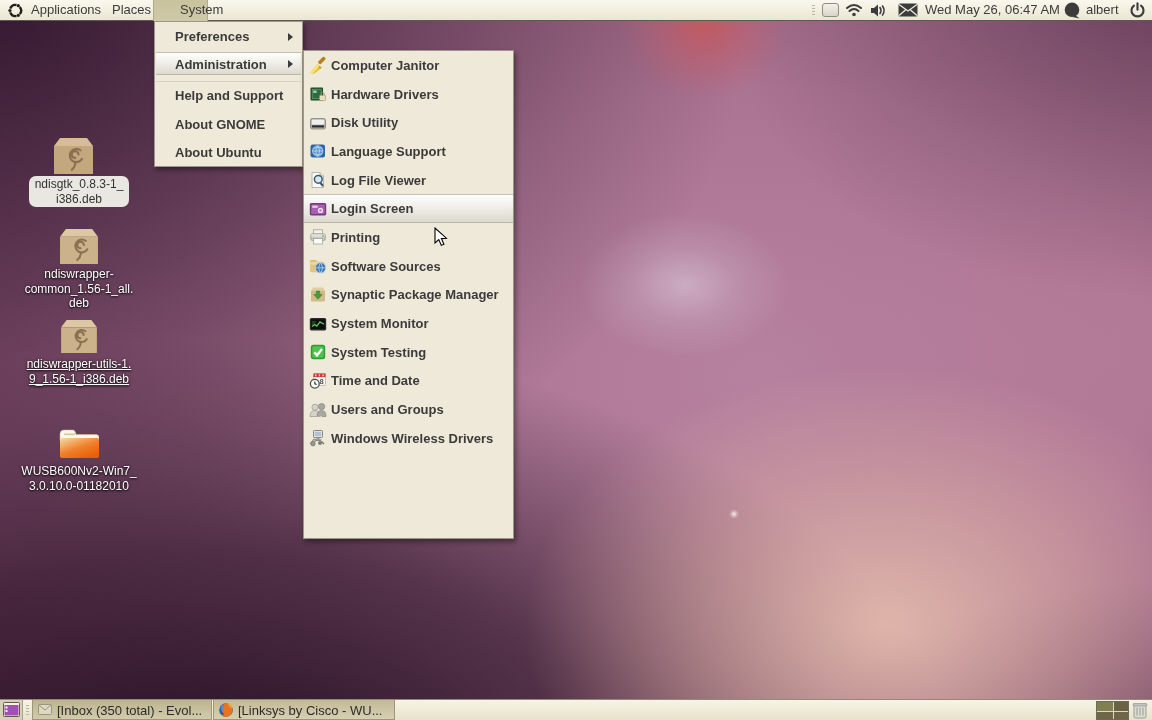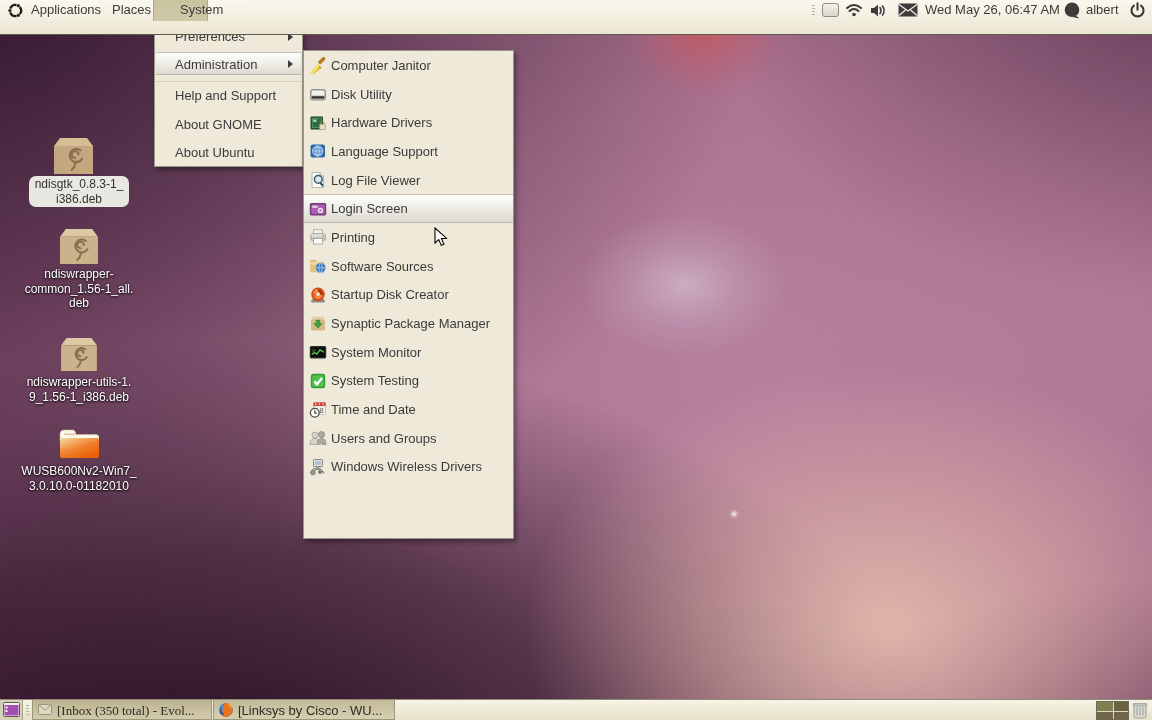--- a/index.html
+++ b/index.html
@@ -17,41 +17,41 @@
       radial-gradient(ellipse 105px 72px at 685px 285px, rgba(228,219,232,0.5) 0%, rgba(214,199,219,0.24) 50%, rgba(200,185,205,0) 100%),
       radial-gradient(ellipse 360px 260px at 885px 625px, rgba(240,203,178,0.75) 0%, rgba(230,188,168,0.4) 55%, rgba(215,165,155,0) 100%),
       radial-gradient(ellipse 750px 560px at 0px 0px, rgba(22,6,26,0.7) 0%, rgba(38,16,38,0.42) 50%, rgba(50,25,50,0) 100%),
       radial-gradient(ellipse 430px 300px at 1152px 0px, rgba(48,22,46,0.42) 0%, rgba(60,32,55,0) 100%),
       radial-gradient(ellipse 740px 460px at 220px 800px, rgba(18,2,18,0.85) 0%, rgba(22,5,22,0.55) 55%, rgba(30,10,28,0) 100%),
       radial-gradient(ellipse 340px 180px at 1152px 760px, rgba(40,16,38,0.4) 0%, rgba(40,16,38,0) 100%),
       radial-gradient(ellipse 300px 420px at 1152px 340px, rgba(215,150,175,0.2) 0%, rgba(215,150,175,0) 100%),
       radial-gradient(ellipse 950px 720px at 66% 52%, #b6819f 0%, #ab7492 40%, #925d7c 70%, #784263 100%);
   }
   .panel-top {
-    position:absolute; left:0; top:0; width:1152px; height:35px;
+    position:absolute; left:0; top:0; width:1152px; height:21px;
     background:linear-gradient(#faf8ee, #ebe6d2);
     border-bottom:1px solid #5d5a50;
     color:#3c3c3c; font-size:13px;
   }
   .pmenu { position:absolute; top:0; height:20px; line-height:20px; }
   .sysbtn {
     position:absolute; left:153px; top:0; width:55px; height:21px;
     background:linear-gradient(#c9c29e,#d0c9a8); border-left:1px solid #b2ab89; border-right:1px solid #b2ab89;
   }
   .panel-bottom {
     position:absolute; left:0; top:699px; width:1152px; height:21px;
     background:linear-gradient(#f7f4e6, #e7e2cb);
     border-top:1px solid #8f8a79;
     color:#2e2c28; font-size:13px;
   }
   .menu {
     position:absolute; background:#eee9d8;
     border:1px solid #9b9786;
     box-shadow:2px 3px 5px rgba(0,0,0,0.4);
-    font-size:13px; color:#3b3b3b;
+    font-size:13px; color:#3b3b3b;font-weight:bold;
   }
   #sysmenu { left:154px; top:21px; width:149px; height:146px; }
   #submenu { left:303px; top:50px; width:211px; height:489px; }
   .mi { position:absolute; left:1px; right:1px; line-height:28px; height:28px; padding-left:19px; }
   .mi .arrow { position:absolute; right:8px; top:10px; width:0; height:0;
     border-left:5px solid #3b3b3b; border-top:4px solid transparent; border-bottom:4px solid transparent; }
   .hl {
     background:linear-gradient(#fefefd 0%, #f0efe9 45%, #dddacf 100%);
     border-top:1px solid #c4c1b4; border-bottom:1px solid #bab7aa;
   }
@@ -76,21 +76,21 @@
 
 <div class="deskicon" style="left:14px; top:229px; width:130px;">
   <svg width="38" height="35" viewBox="0 0 39 36" style="display:block;margin:0 auto;">
     <polygon points="6,0 33,0 39,8 0,8" fill="#ddc8a4"></polygon>
     <rect x="0" y="8" width="39" height="28" fill="#cbb28b"></rect>
     <path d="M24.5,16.5 a3.4,3.4 0 1 0 -3.4,3.4 M26.5,12.3 a6.6,6.6 0 1 0 1.6,8.5 M21.2,23.9 q0.5,4.5 -3.5,8" stroke="#8a7050" stroke-width="2.1" fill="none" stroke-linecap="round"></path>
   </svg>
   <div style="margin-top:3px;">ndiswrapper-<br>common_1.56-1_all.<br>deb</div>
 </div>
 
-<div class="deskicon" style="left:19px; top:338px; width:120px;">
+<div class="deskicon" style="left:19px; top:320px; width:120px;text-decoration:underline;">
   <svg width="38" height="33" viewBox="0 0 39 36" style="display:block;margin:0 auto;">
     <polygon points="6,0 33,0 39,8 0,8" fill="#ddc8a4"></polygon>
     <rect x="0" y="8" width="39" height="28" fill="#cbb28b"></rect>
     <path d="M24.5,16.5 a3.4,3.4 0 1 0 -3.4,3.4 M26.5,12.3 a6.6,6.6 0 1 0 1.6,8.5 M21.2,23.9 q0.5,4.5 -3.5,8" stroke="#8a7050" stroke-width="2.1" fill="none" stroke-linecap="round"></path>
   </svg>
   <div style="margin-top:4px;">ndiswrapper-utils-1.<br>9_1.56-1_i386.deb</div>
 </div>
 
 <div class="deskicon" style="left:14px; top:426px; width:130px;">
   <svg width="40" height="33" viewBox="0 0 40 33" style="display:block;margin:0 auto;">
@@ -118,31 +118,31 @@
 </div>
 
 <div class="menu" id="submenu">
   <div class="smi"><svg viewBox="0 0 18 18">
         <rect x="11" y="0.2" width="3.6" height="8.6" rx="1.4" transform="rotate(44 12.8 4.5)" fill="#b5801f"></rect>
         <path d="M1.2,16.9 L8.6,7.9 L12.6,11.8 L4.9,17.7 Z" fill="#e3b92c"></path>
         <path d="M1.2,16.9 q3.8,-4 7.4,-9 l2,2 q-3.4,4.5 -7.4,8 z" fill="#f8e470"></path>
         <path d="M10.6,9.9 l2,1.9 l-1.2,1 l-2,-2" fill="#c9992a"></path>
       </svg>Computer Janitor</div>
   <div class="smi"><svg viewBox="0 0 18 18">
-        <rect x="1.5" y="4.5" width="15" height="10.5" rx="1.8" fill="#b9b9b4" stroke="#77776f" stroke-width="0.7"></rect>
-        <rect x="2.8" y="5.8" width="12.4" height="4.6" rx="1.2" fill="#f0f0ee"></rect>
-        <rect x="2.8" y="11.3" width="12.4" height="2.2" fill="#2e2e2c"></rect>
-      </svg>Disk Utility</div>
-  <div class="smi"><svg viewBox="0 0 18 18">
         <rect x="1.5" y="2.5" width="12.5" height="13" rx="1" fill="#1d4a2a"></rect>
         <rect x="3.2" y="4.2" width="9" height="9.5" fill="#2f6a40" stroke="#67a578" stroke-width="0.7"></rect>
         <rect x="4.2" y="5.5" width="3.4" height="2.4" fill="#a6d0b2"></rect>
         <rect x="10.5" y="10.2" width="6" height="5.4" rx="0.8" fill="#e8dfc0" stroke="#9a8f63" stroke-width="0.6"></rect>
         <path d="M11.9,10.2 v-1.1 a1.6,1.6 0 0 1 3.2,0 v1.1" stroke="#9a8f63" stroke-width="0.9" fill="none"></path>
       </svg>Hardware Drivers</div>
+  <div class="smi"><svg viewBox="0 0 18 18">
+        <rect x="1.5" y="4.5" width="15" height="10.5" rx="1.8" fill="#b9b9b4" stroke="#77776f" stroke-width="0.7"></rect>
+        <rect x="2.8" y="5.8" width="12.4" height="4.6" rx="1.2" fill="#f0f0ee"></rect>
+        <rect x="2.8" y="11.3" width="12.4" height="2.2" fill="#2e2e2c"></rect>
+      </svg>Disk Utility</div>
   <div class="smi"><svg viewBox="0 0 18 18">
         <rect x="1.5" y="2.5" width="14.5" height="13" rx="2.2" fill="#2f66a8"></rect>
         <circle cx="8.7" cy="9" r="5.2" fill="#5b93cc"></circle>
         <path d="M8.7,3.8 a5.2,5.2 0 0 1 0,10.4 M8.7,3.8 a5.2,5.2 0 0 0 0,10.4 M3.5,9 h10.4 M8.7,3.8 q-3.6,5.2 0,10.4 M8.7,3.8 q3.6,5.2 0,10.4 M4.4,6.4 q4.4,-2.1 8.7,0 M4.4,11.6 q4.4,2.1 8.7,0" stroke="#cfe2f4" stroke-width="0.7" fill="none"></path>
       </svg>Language Support</div>
   <div class="smi"><svg viewBox="0 0 18 18">
         <path d="M3,1.5 h8 l3.5,3.5 v11.5 h-11.5 z" fill="#fbfbf8" stroke="#a8a8a0" stroke-width="0.8"></path>
         <path d="M11,1.5 v3.5 h3.5" fill="#e0e0d8" stroke="#a8a8a0" stroke-width="0.8"></path>
         <circle cx="9.3" cy="8.3" r="3.9" fill="rgba(195,215,228,0.55)" stroke="#3a5a74" stroke-width="1.5"></circle>
         <rect x="11.6" y="11" width="2.2" height="4.8" rx="1" transform="rotate(-42 12.7 13.4)" fill="#3a5a74"></rect>
@@ -161,28 +161,20 @@
         <rect x="4.5" y="10.6" width="9" height="5.4" fill="#fbfbf8" stroke="#9a9a92" stroke-width="0.7"></rect>
         <circle cx="14" cy="7.9" r="0.9" fill="#79b93c"></circle>
       </svg>Printing</div>
   <div class="smi"><svg viewBox="0 0 18 18">
         <path d="M1,4.5 q0,-1.6 1.6,-1.6 l3.8,0 q1,0 1.5,1 l0.5,1 l-7.4,0 z" fill="#d9b86e"></path>
         <rect x="1" y="4.8" width="14.6" height="10.4" rx="1.5" fill="#e3c47e"></rect>
         <rect x="1" y="4.8" width="14.6" height="3" rx="1.5" fill="#eed79c"></rect>
         <circle cx="11.6" cy="10.8" r="5.2" fill="#3f76b8"></circle>
         <path d="M11.6,5.6 a5.2,5.2 0 0 1 0,10.4 M11.6,5.6 a5.2,5.2 0 0 0 0,10.4 M6.4,10.8 h10.4 M11.6,5.6 q-3.6,5.2 0,10.4 M11.6,5.6 q3.6,5.2 0,10.4" stroke="#bdd7ee" stroke-width="0.8" fill="none"></path>
       </svg>Software Sources</div>
-  <div class="smi"><svg viewBox="0 0 18 18">
-        <path d="M3,13 h12 l1,2.5 q0,1 -1.5,1 h-11 q-1.5,0 -1.5,-1 z" fill="#8e8e88"></path>
-        <circle cx="9" cy="8.2" r="6.7" fill="#d44413"></circle>
-        <circle cx="9" cy="8.2" r="5.1" fill="#f08a3c"></circle>
-        <path d="M9,3.1 a5.1,5.1 0 0 1 4.9,6.5 l-3,-1.1 a2,2 0 0 0 -1.9,-2.7 z" fill="#b03008"></path>
-        <path d="M5.2,11.6 a5.1,5.1 0 0 1 -1.2,-4.5 l3.1,0.9 a2,2 0 0 0 0.6,2.1 z" fill="#e06a20"></path>
-        <circle cx="9" cy="8.2" r="1.7" fill="#f6e3d2"></circle>
-      </svg>Startup Disk Creator</div>
   <div class="smi"><svg viewBox="0 0 18 18">
         <polygon points="4,1.5 14,1.5 16,4.5 2,4.5" fill="#e0cda0"></polygon>
         <rect x="2" y="4.5" width="14" height="11" rx="1" fill="#d3ba84"></rect>
         <polygon points="9,13.2 4.8,8.6 7.3,8.6 7.3,5 10.7,5 10.7,8.6 13.2,8.6" fill="#3f9e3f" stroke="#2d7a2d" stroke-width="0.5"></polygon>
       </svg>Synaptic Package Manager</div>
   <div class="smi"><svg viewBox="0 0 18 18">
         <rect x="0.8" y="3" width="16.4" height="12.4" rx="1.6" fill="#2a2a28"></rect>
         <rect x="2.2" y="4.4" width="13.6" height="9.6" fill="#0c0c0c"></rect>
         <path d="M3,11.5 l2.8,-2 l2,1.6 l3.2,-4.2 l4,2.4" stroke="#58d058" stroke-width="1.3" fill="none"></path>
         <path d="M3,7 h4 M3,9 h3" stroke="#3a8a3a" stroke-width="0.8"></path>
@@ -275,21 +267,21 @@
       <rect x="2.5" y="4.5" width="2" height="2" fill="#fff"></rect>
       <rect x="2.5" y="8" width="2" height="2" fill="#fff"></rect>
     </svg>
   </div>
   <div style="position:absolute;left:26px;top:5px;width:3px;height:11px;background:repeating-linear-gradient(#b9b4a2 0 1px, transparent 1px 3px);"></div>
   <div style="position:absolute;left:32px;top:0px;width:180px;height:20px;background:linear-gradient(#bcb390,#d2cbab);border:1px solid #9d9678;border-top:none;">
     <svg width="14" height="11" viewBox="0 0 14 11" style="position:absolute;left:5px;top:4px;">
       <rect x="0.5" y="0.5" width="13" height="10" rx="1" fill="#ddd8c2" stroke="#9a957f"></rect>
       <path d="M1,1 L7,6 L13,1" stroke="#9a957f" fill="none"></path>
     </svg>
-    <div style="position:absolute;left:24px;top:1px;line-height:19px;white-space:nowrap;overflow:hidden;width:150px;font-family:Liberation Serif, serif;">[Inbox (350 total) - Evol...</div>
+    <div style="position:absolute;left:24px;top:1px;line-height:19px;white-space:nowrap;overflow:hidden;width:150px;">[Inbox (350 total) - Evol...</div>
   </div>
   <div style="position:absolute;left:213px;top:0px;width:182px;height:20px;background:linear-gradient(#c2b997,#d6d0b2);border:1px solid #9d9678;border-top:none;">
     <svg width="16" height="16" viewBox="0 0 16 16" style="position:absolute;left:4px;top:2px;">
       <circle cx="8" cy="8" r="6.8" fill="#2f5d9e"></circle>
       <circle cx="6" cy="6" r="3.4" fill="#5b89c4"></circle>
       <path d="M8.4,1.2 a6.8,6.8 0 1 1 -5.6,11.5 q2.2,0.3 3.6,-0.8 q-2.8,-1.4 -2.6,-4 q0.9,1.1 2.2,1.1 q-1.6,-2.4 -0.3,-5 q0.5,-1.1 -0.4,-2.2 q1.4,-0.8 3.1,-0.6 z" fill="#e8741c"></path>
       <path d="M8.4,1.2 q2.4,1 3,3.2 q1.7,0.7 2.4,2.2 q0.6,-0.5 0.9,-1.2 a6.8,6.8 0 0 0 -6.3,-4.2 z" fill="#f5a33f"></path>
     </svg>
     <div style="position:absolute;left:24px;top:1px;line-height:19px;white-space:nowrap;overflow:hidden;width:152px;">[Linksys by Cisco - WU...</div>
   </div>

